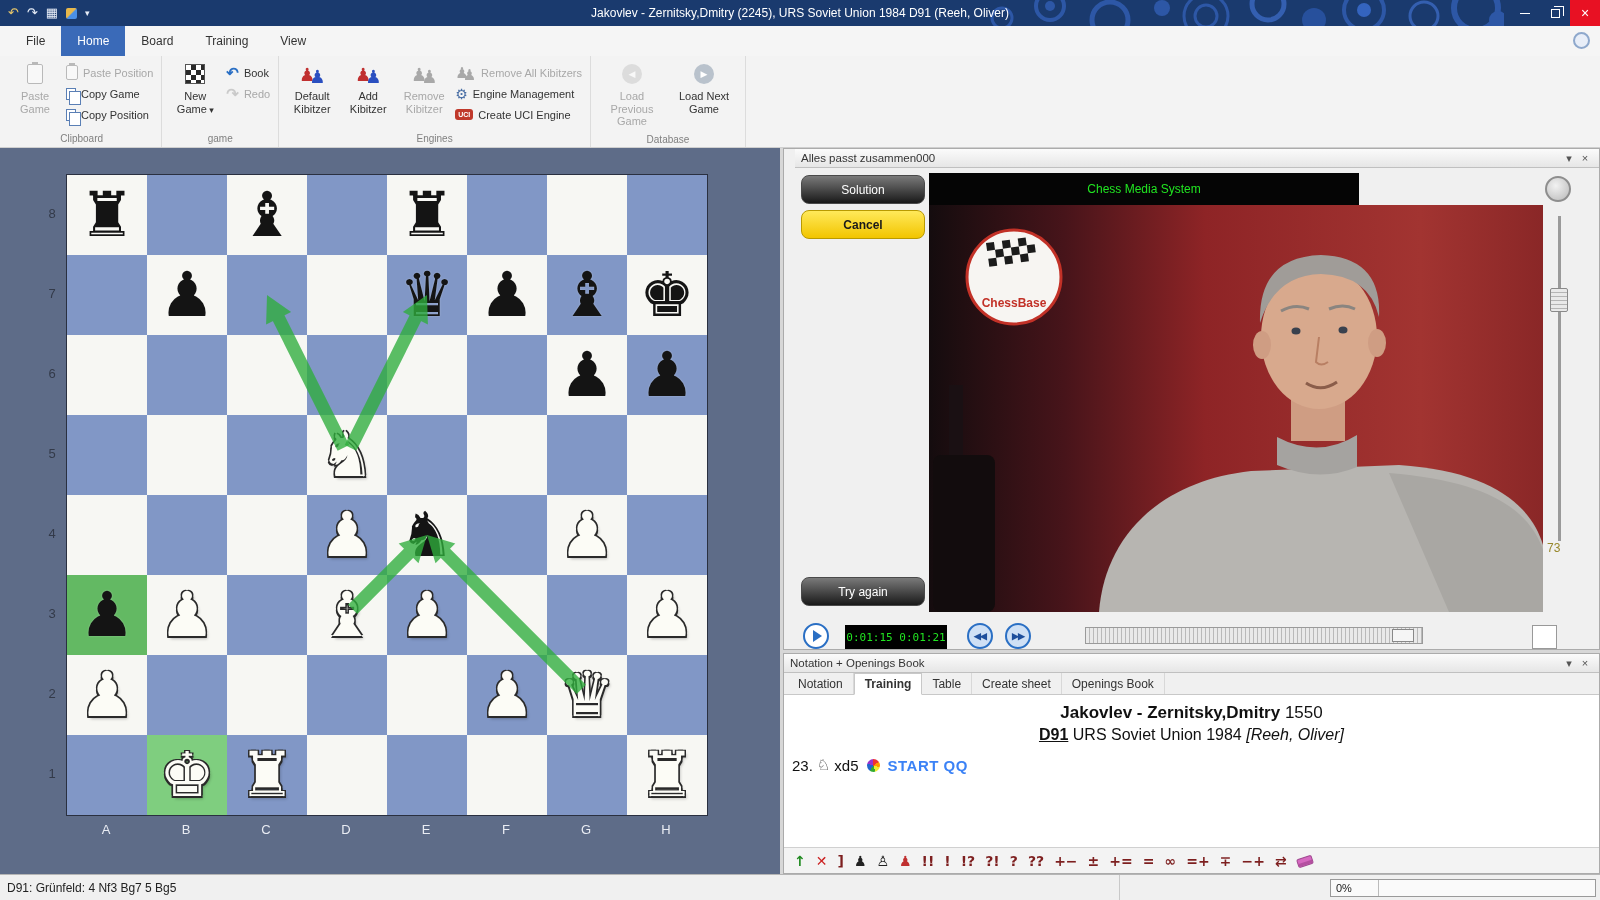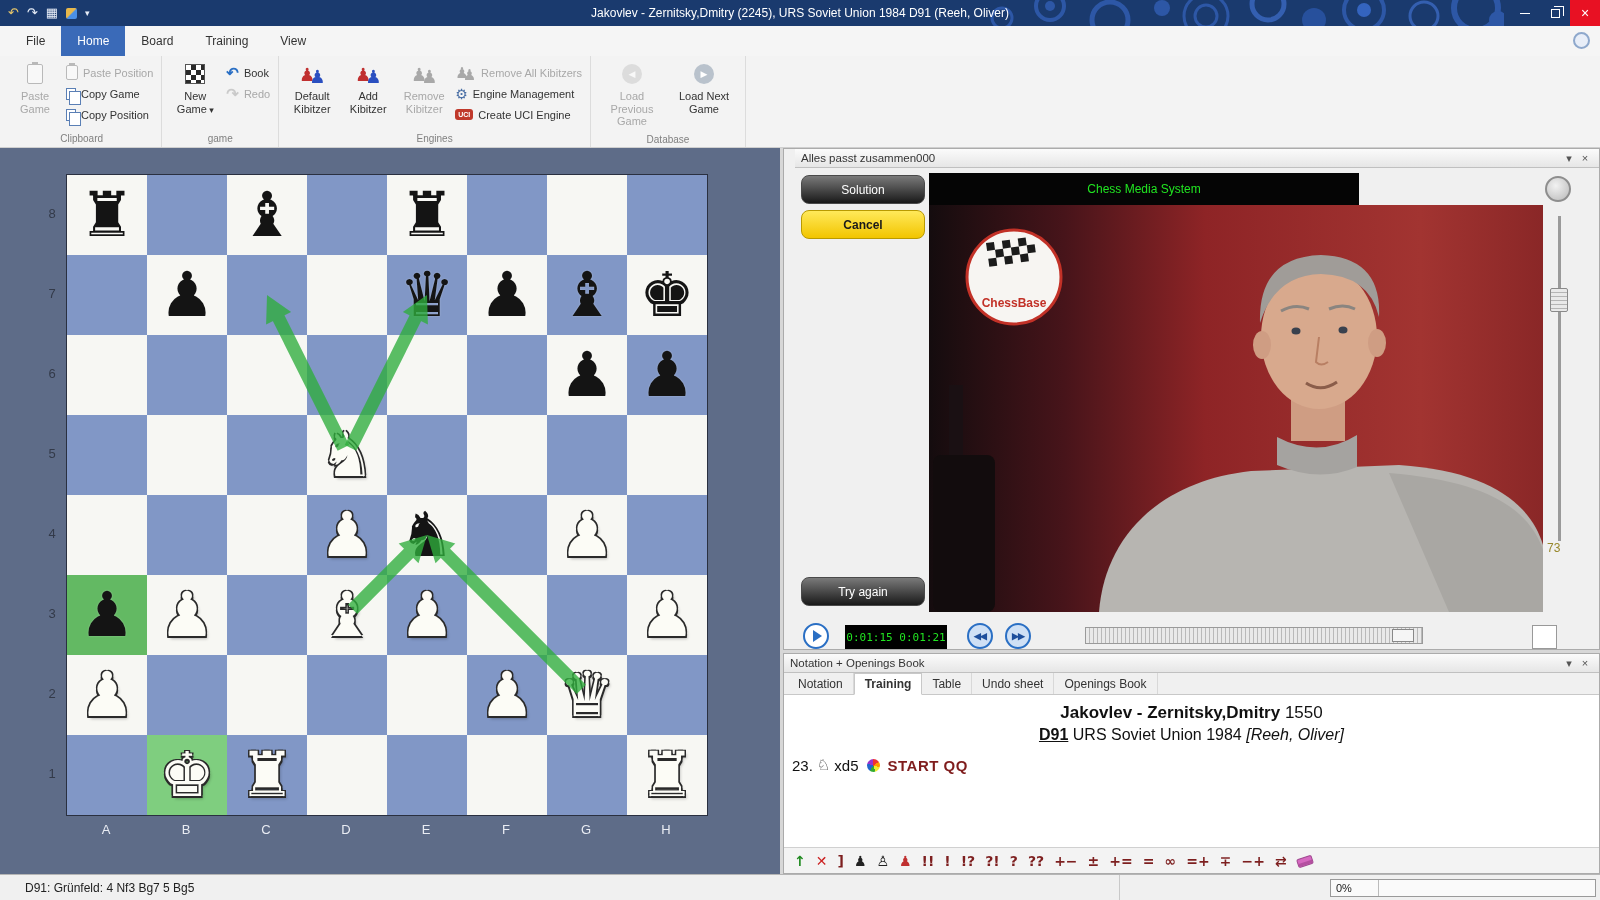--- a/index.html
+++ b/index.html
@@ -137,31 +137,31 @@
   .ncontent { flex:1; background:#fff; overflow:hidden; }
   .game-players { text-align:center; font-size:17px; margin-top:8px; color:#111; }
   .game-players .bold { font-weight:bold; }
   .game-meta { text-align:center; font-size:16px; margin-top:3px; color:#111; }
   .game-meta .eco { font-weight:bold;text-decoration:underline; }
   .game-meta .annot { font-style:italic; }
   .move-line { text-align:left; padding:12px 8px 0 8px; font-size:15px; color:#111; display:flex; align-items:center; gap:4px; }
   .move-line .fig { font-family:"DejaVu Sans",sans-serif; }
   .media-dot { width:13px; height:13px; border-radius:50%; margin:0 4px;
     background:conic-gradient(#e33 0 15%, #f90 15% 30%, #ee3 30% 45%, #3a3 45% 60%, #26c 60% 80%, #93c 80% 100%); }
-  .move-line .marker { color:#7f1d1d; font-weight:bold; letter-spacing:.5px; }
+  .move-line .marker { color:#3b82f6; font-weight:bold; letter-spacing:.5px; }
   .ntoolbar { height:26px; background:#f3f3f3; border-top:1px solid #d0d0d0; display:flex; align-items:center;
     gap:10px; padding:0 10px; flex:none; }
   .nt-item { font-size:14px; font-weight:bold; font-family:"DejaVu Sans",sans-serif; line-height:1; }
   .eraser { display:inline-block; width:16px; height:9px; background:#d668c0; border:1px solid #a04890;
     border-radius:2px; transform:rotate(-18deg); box-shadow:inset 0 -3px 0 #b44fa0; }
 
   
   .statusbar { height:26px; background:#f0f0f0; border-top:1px solid #b5b5b5; display:flex; align-items:center;
     font-size:12px; color:#222; }
-  .sb-text { padding-left:25px; width:1120px; border-right:1px solid #c9c9c9; height:100%; display:flex; align-items:center; }
+  .sb-text { padding-left:7px; width:1120px; border-right:1px solid #c9c9c9; height:100%; display:flex; align-items:center; }
   .sb-progress { margin-left:auto; margin-right:4px; width:266px; height:18px; border:1px solid #9a9a9a;
     background:#fafafa; display:flex; align-items:center; }
   .sb-progress .plabel { width:48px; height:100%; border-right:1px solid #bbb; font-size:11px;
     display:flex; align-items:center; padding-left:5px; }
 </style>
 </head>
 <body>
 
 <div class="window">
 
@@ -580,21 +580,21 @@
         <div class="panel-title">
           <span>Notation + Openings Book</span>
           <span class="spacer"></span>
           <span class="pt-btn">▾</span>
           <span class="pt-btn">×</span>
         </div>
         <div class="ntabs" id="notation-tabs">
             <div class="ntab">Notation</div>
             <div class="ntab active">Training</div>
             <div class="ntab">Table</div>
-            <div class="ntab">Undo sheet</div>
+            <div class="ntab">Create sheet</div>
             <div class="ntab">Openings Book</div>
           </div>
         <div class="ncontent">
           <div class="game-players">
             <span class="bold">Jakovlev - Zernitsky,Dmitry</span>
             <span>1550</span>
           </div>
           <div class="game-meta">
             <span class="eco">D91</span>
             <span>URS Soviet Union 1984</span>

